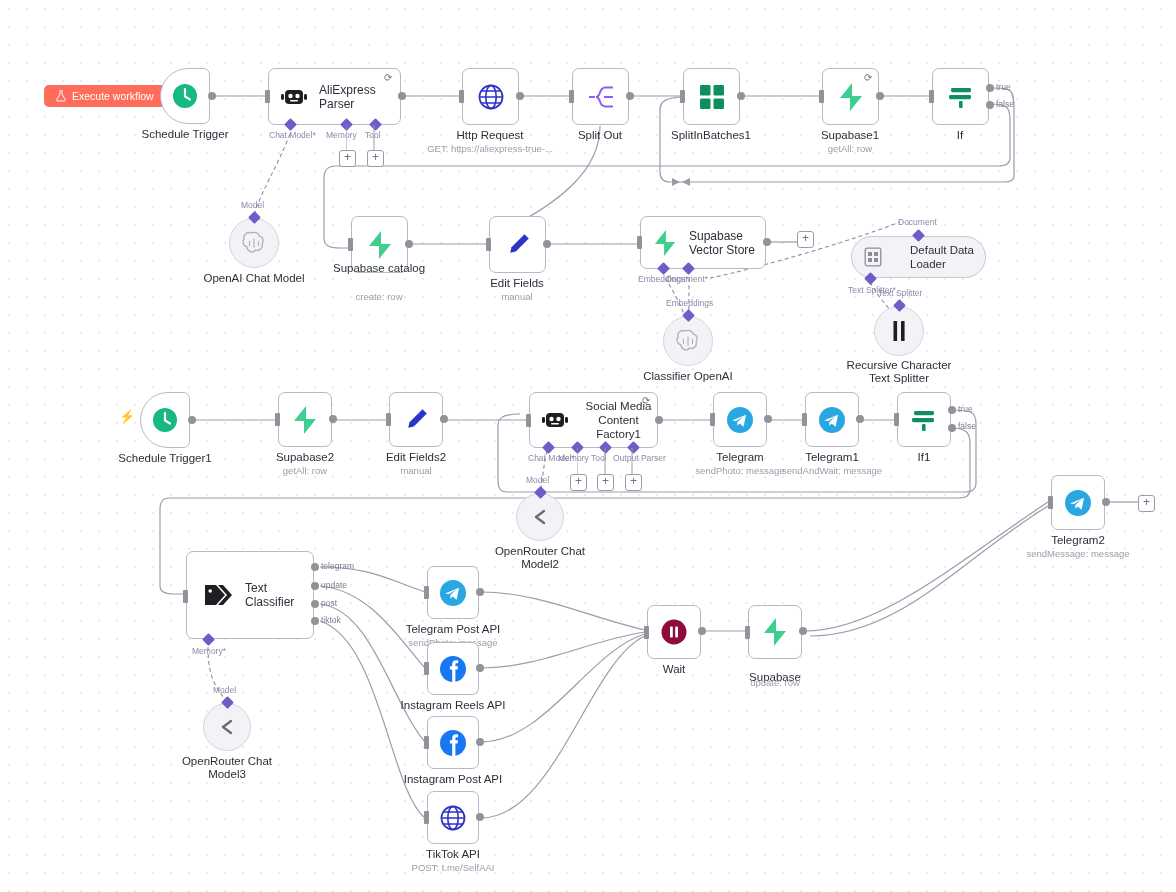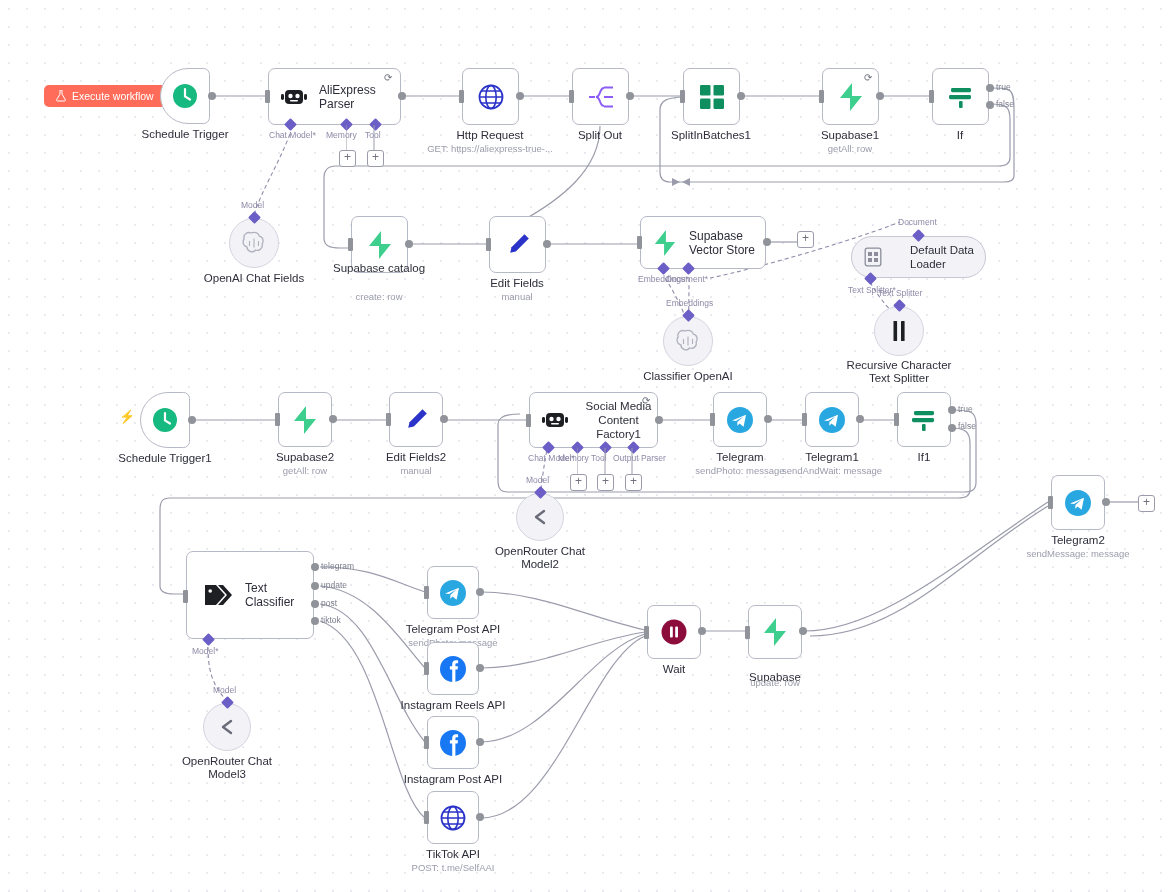--- a/index.html
+++ b/index.html
@@ -283,21 +283,21 @@
   <div class="nbox circ" style="width:50px;height:50px;">
     <span>
       <svg class="ico" width="26" height="26" viewBox="0 0 26 26">
             <path d="M13 2.4c2.6 0 4.6 1.6 5.3 3.7 2.2.5 3.8 2.4 3.8 4.8 0 1.1-.4 2.2-1 3 .6 2.2-.3 4.5-2.2 5.7-1.4.9-3 1-4.4.4-1.3 1.7-3.6 2.3-5.6 1.4-1.9-.8-3-2.6-3-4.6-2.2-.5-3.8-2.4-3.8-4.8 0-1.1.4-2.2 1-3-.6-2.2.3-4.5 2.2-5.7 1.4-.9 3-1 4.4-.4C10.9 2.9 11.9 2.4 13 2.4z" fill="none" stroke="#aeb0bd" stroke-width="1.3"></path>
             <path d="M13 8.5v9M8.5 11v5M17.5 11v5" stroke="#aeb0bd" stroke-width="1.1"></path>
           </svg>
     </span>
   </div>
   <div class="diamond" style="left:21px;top:-5px;"></div>
   <div class="ptag" style="left:12px;top:-18px;">Model</div>
-  <div class="nlabel" style="left:25px;top:54px;">OpenAI Chat Fields</div>
+  <div class="nlabel" style="left:25px;top:54px;">OpenAI Chat Model</div>
 </div>
 
 <div class="node" style="left:351px;top:216px;">
   <div class="nbox" style="width:57px;height:57px;">
     <span>
       <svg class="ico" width="26" height="28" viewBox="0 0 26 28">
             <path d="M14 0L2 15h10v13L24 13H14z" fill="#3ecf8e"></path>
           </svg>
     </span>
   </div>
@@ -557,21 +557,21 @@
   <div class="inport" style="left:-3px;top:39px;"></div>
   <div class="port" style="left:125px;top:12px;"></div>
   <div class="port" style="left:125px;top:31px;"></div>
   <div class="port" style="left:125px;top:49px;"></div>
   <div class="port" style="left:125px;top:66px;"></div>
   <div class="btag" style="left:135px;top:10px;">telegram</div>
   <div class="btag" style="left:135px;top:29px;">update</div>
   <div class="btag" style="left:135px;top:47px;">post</div>
   <div class="btag" style="left:135px;top:64px;">tiktok</div>
   <div class="diamond" style="left:18px;top:84px;"></div>
-  <div class="ptag" style="left:6px;top:95px;">Model*</div>
+  <div class="ptag" style="left:6px;top:95px;">Memory*</div>
 </div>
 
 <div class="node" style="left:203px;top:703px;">
   <div class="nbox circ" style="width:48px;height:48px;">
     <span>
       <svg class="ico" width="24" height="18" viewBox="0 0 24 18">
             <path d="M16 3l-8 6 8 6" fill="none" stroke="#6a6c79" stroke-width="2.4" stroke-linecap="round" stroke-linejoin="round"></path>
           </svg>
     </span>
   </div>

